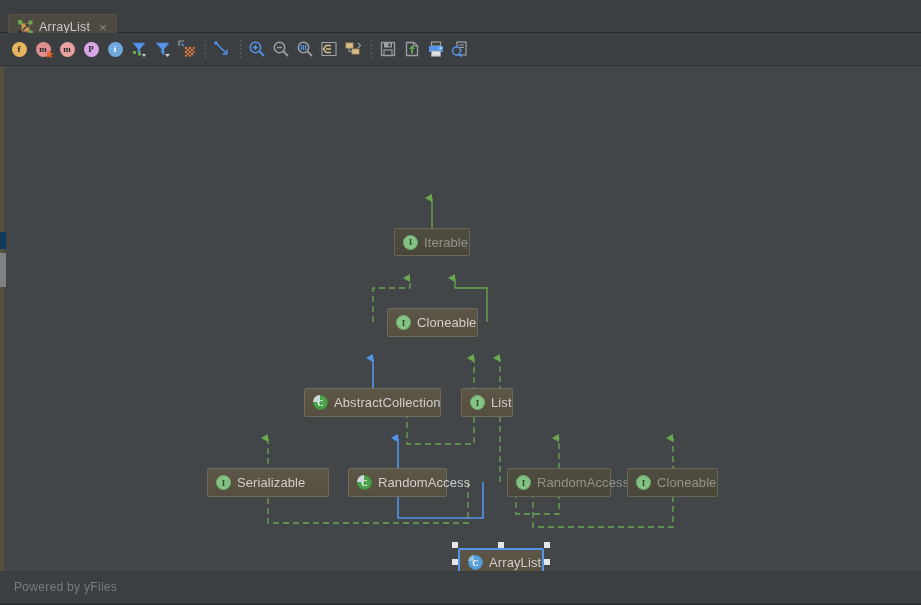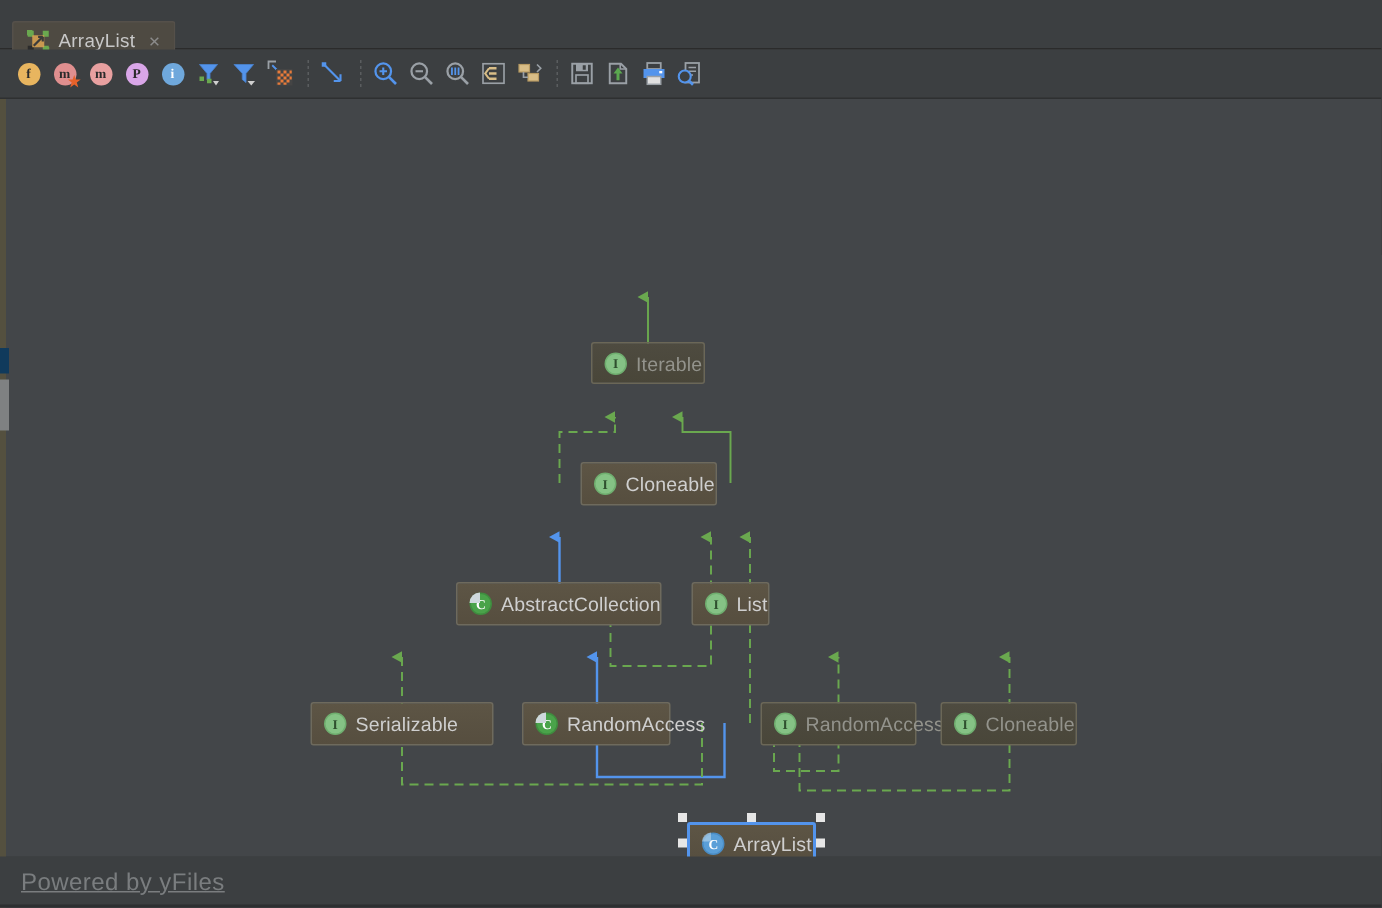--- a/index.html
+++ b/index.html
@@ -149,21 +149,21 @@
   
   #edges { position: absolute; left: 0; top: 0; width: 921px; height: 505px; z-index: 2; }
 
   
   #statusbar {
     position: absolute; left: 0; top: 571px; width: 921px; height: 34px;
     background: #3c3f41;
   }
   #powered {
     position: absolute; left: 14px; top: 580px;
-    font-size: 16px; color: #7a7d7f; letter-spacing: .3px; text-decoration: underline;
+    font-size: 12px; color: #7a7d7f; letter-spacing: .3px;
   }
   #bottomline {
     position: absolute; left: 0; top: 603px; width: 921px; height: 2px;
     background: #2d2f31;
   }
 </style>
 </head>
 <body>
 
 <div id="app">

